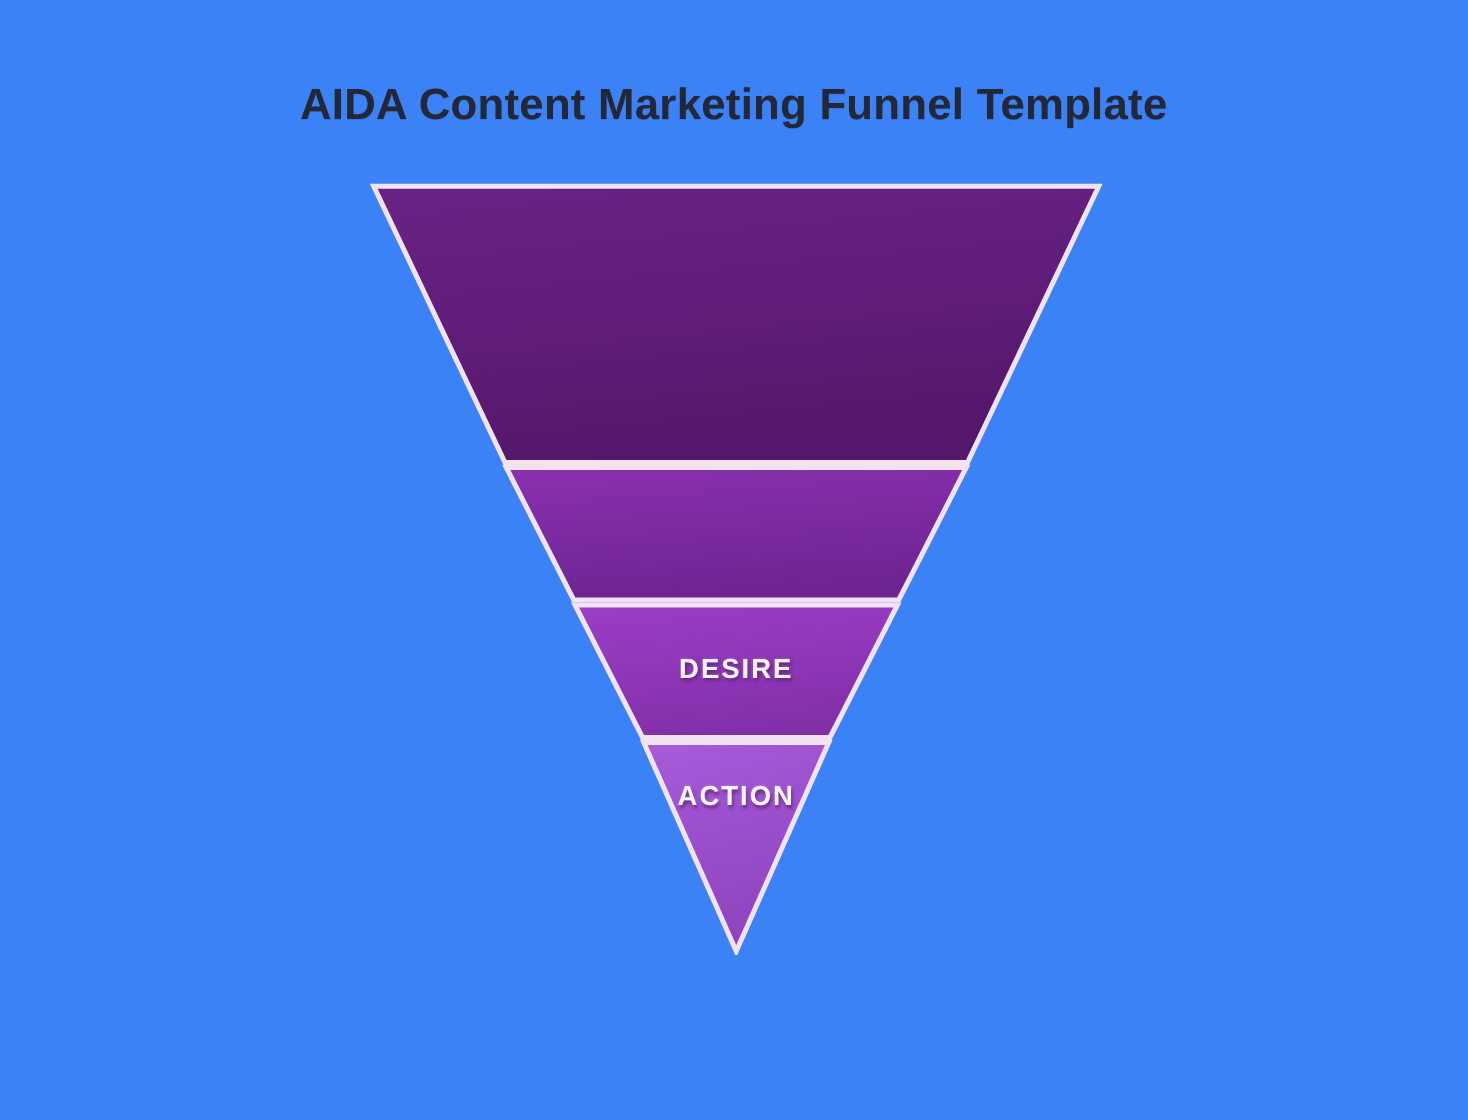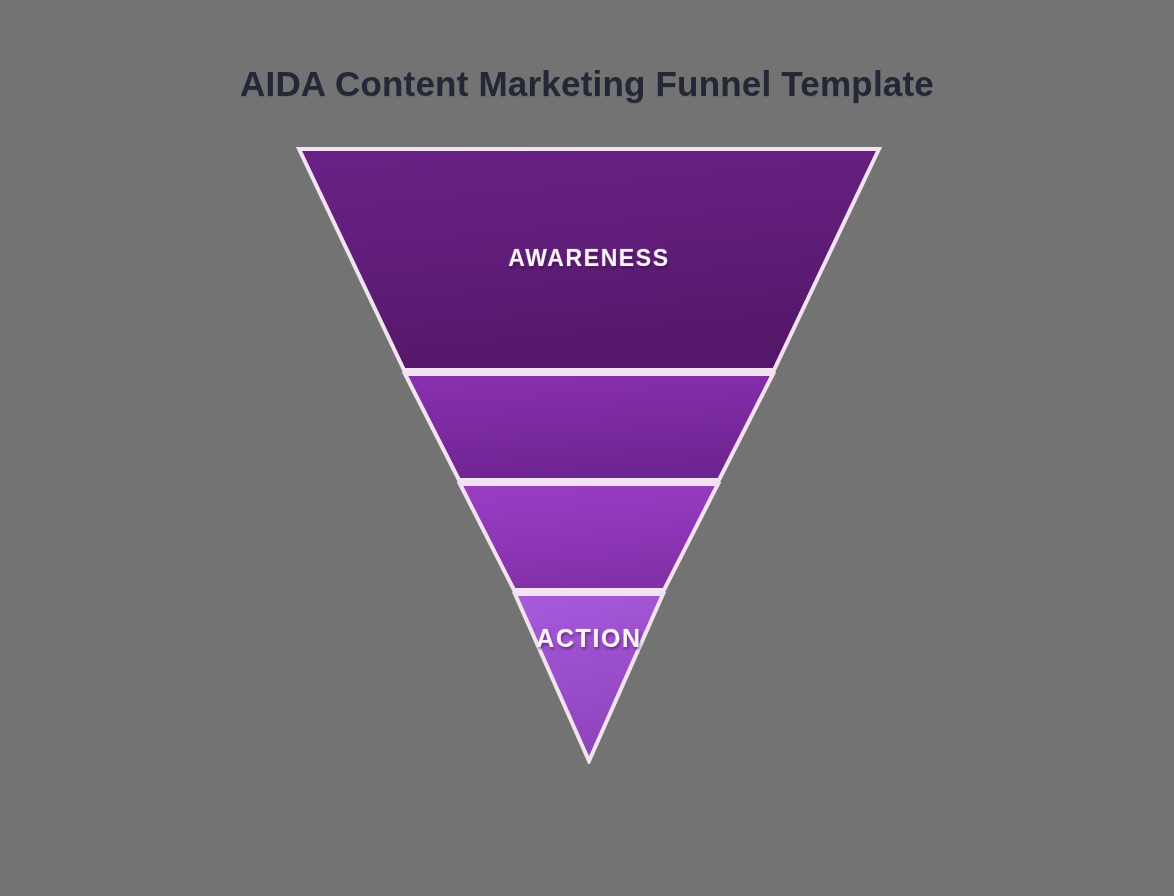--- a/index.html
+++ b/index.html
@@ -12,21 +12,21 @@
     height: 896px;
     font-family: "Liberation Sans", sans-serif;
     overflow: hidden;
     position: relative;
   }
 
   #canvas {
     position: relative;
     width: 1174px;
     height: 896px;
-    background: #737373;
+    background: #3b82f6;
   }
 
   
   #title {
     position: absolute;
     left: 0;
     top: 64px;
     width: 1174px;
     text-align: center;
     font-size: 35px;
@@ -66,21 +66,21 @@
     letter-spacing: 1.6px;
     text-shadow: 1px 2px 3px rgba(40,0,50,0.55),
                  0 0 2px rgba(255,255,255,0.35);
     white-space: nowrap;
     pointer-events: none;
   }
 
   #label-awareness { top: 99px;  font-size: 23px; }
   #label-interest  { top: 268px; font-size: 23px; }
   #label-desire    { top: 376px; font-size: 22px; }
-  #label-action    { top: 478px; font-size: 25px; }
+  #label-action    { top: 478px; font-size: 22px; }
 </style>
 </head>
 <body>
 
 <div id="canvas">
 
   <div id="title">AIDA Content Marketing Funnel Template</div>
 
   <div id="funnel-wrap">
 
@@ -110,20 +110,20 @@
 
       <polygon points="3,3 583,3 478,224 108,224" fill="url(#gradAwareness)" stroke="#f3e2f2" stroke-width="4" stroke-linejoin="miter"></polygon>
 
       <polygon points="109,228 477,228 423,334 163,334" fill="url(#gradInterest)" stroke="#f3e2f2" stroke-width="4" stroke-linejoin="miter"></polygon>
 
       <polygon points="164,338 422,338 368,444 218,444" fill="url(#gradDesire)" stroke="#f3e2f2" stroke-width="4" stroke-linejoin="miter"></polygon>
 
       <polygon points="219,448 367,448 293,615" fill="url(#gradAction)" stroke="#f3e2f2" stroke-width="4" stroke-linejoin="miter"></polygon>
     </svg>
 
-    <div class="funnel-label" id="label-awareness">AWARENESS</div>
 
 
+    <div class="funnel-label" id="label-desire">DESIRE</div>
 
     <div class="funnel-label" id="label-action">ACTION</div>
 
   </div>
 </div>
 
 </body></html>

